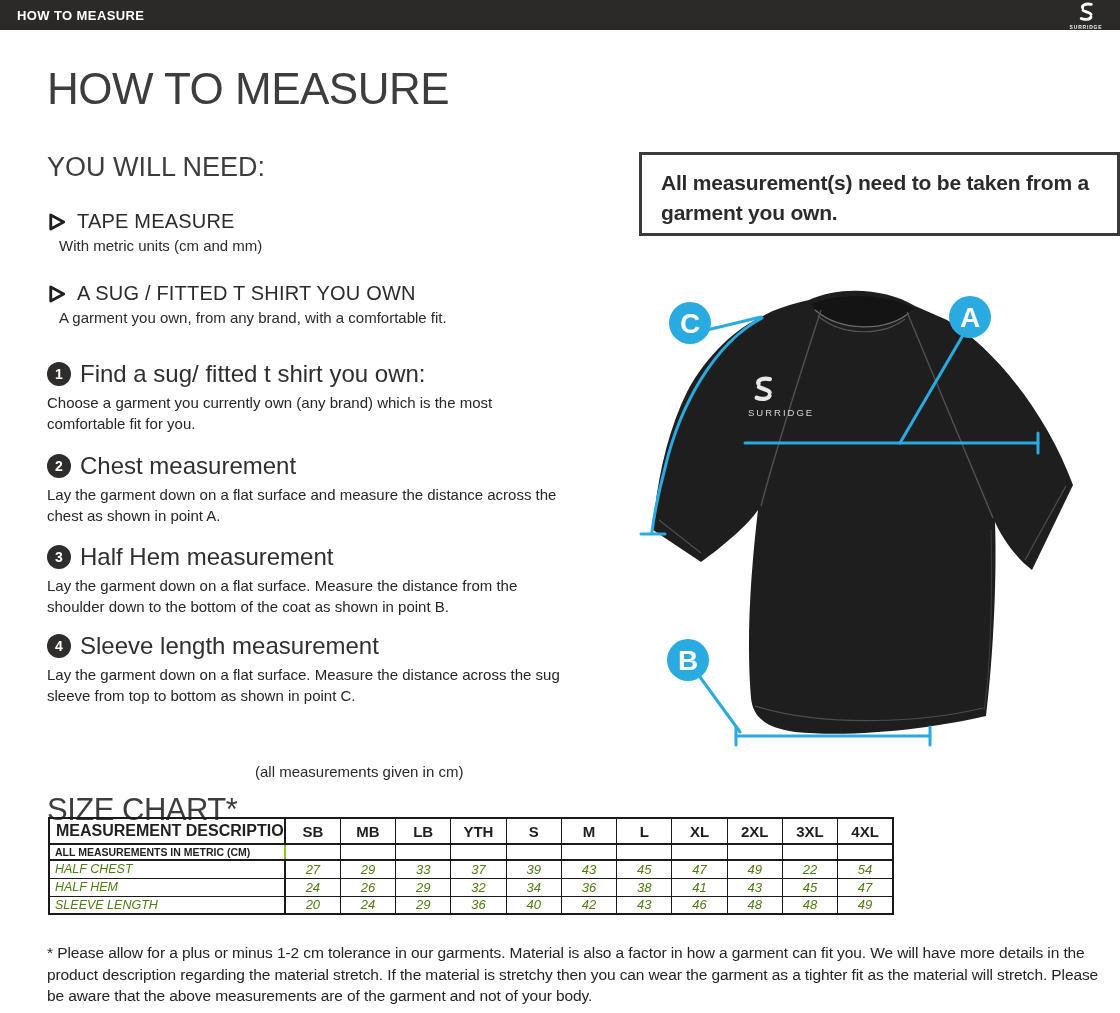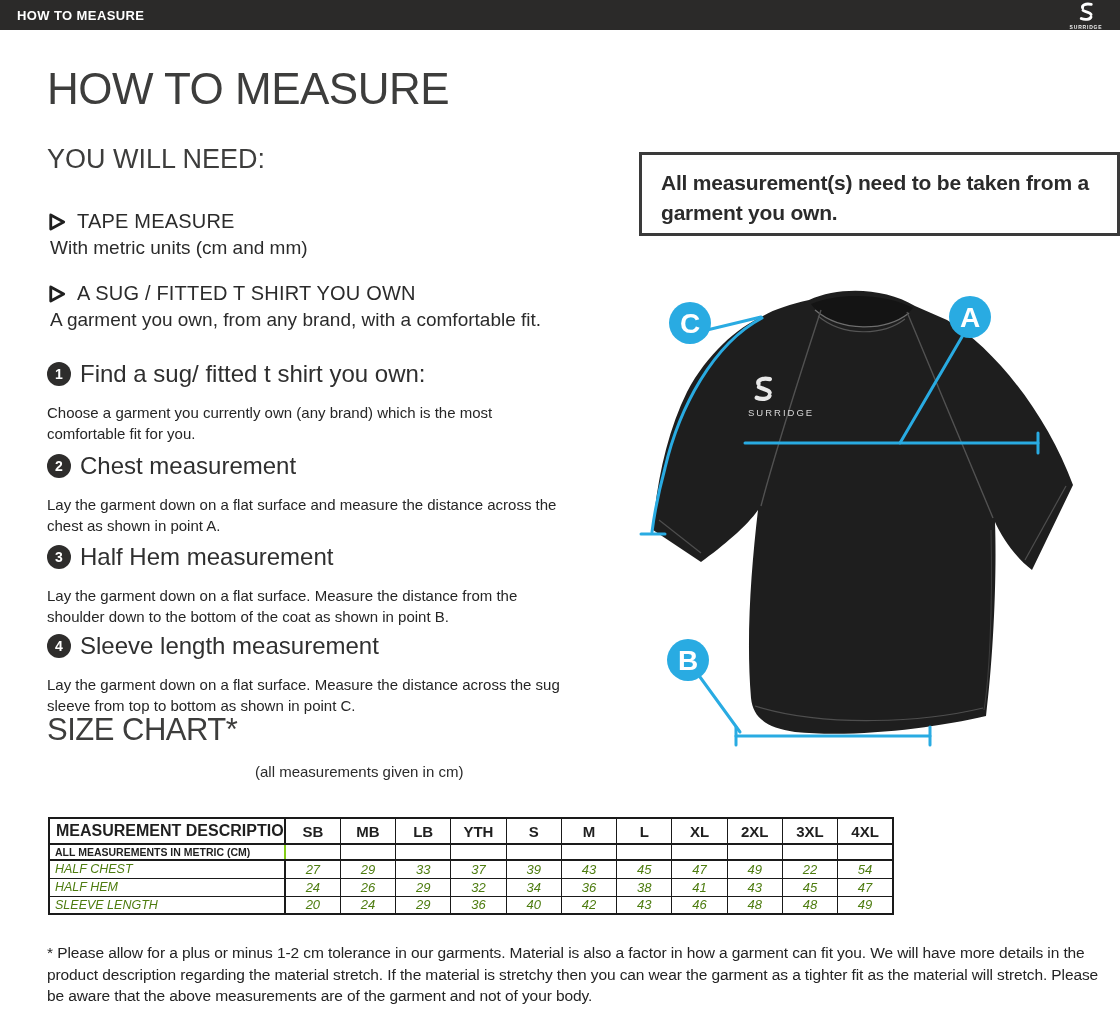--- a/index.html
+++ b/index.html
@@ -8,46 +8,46 @@
   #stage { position:relative; width:1120px; height:1013px; background:#ffffff; overflow:hidden; margin:0 auto;padding-left:17px; }
 
   
   .topbar { position:absolute; left:0; top:0; width:1120px; height:30px; background:#2b2a29; display:flex; align-items:center; }
   .topbar-title { color:#ffffff; font-size:13px; font-weight:bold; letter-spacing:.4px; padding-left:17px; }
   .topbar-logo { position:absolute; right:14px; top:2px; width:40px; text-align:center; line-height:1; }
   .topbar-logo .brand { display:block; color:#f0f0f0; font-size:5px; font-weight:bold; letter-spacing:.8px; margin-top:1px; }
 
   
   .h1 { position:absolute; left:47px; top:64px; font-size:44px; color:#3d3d3c; letter-spacing:-.5px; }
-  .h2 { position:absolute; left:47px; top:144px; font-size:27px; color:#3d3d3c; }
+  .h2 { position:absolute; left:47px; top:152px; font-size:27px; color:#3d3d3c; }
 
   
   .need { position:absolute; left:47px; width:520px; }
   .need-head { display:flex; align-items:center; gap:10px;text-align:right; }
   .need-title { font-size:20px; color:#2b2b2b; letter-spacing:.2px; }
-  .need-sub { font-size:19px; color:#2b2b2b; margin-top:4px; margin-left:3px; }
+  .need-sub { font-size:15px; color:#2b2b2b; margin-top:4px; margin-left:12px; }
   .tri { width:20px; height:20px; flex:0 0 20px; }
 
   
   .step { position:absolute; left:47px; width:525px; }
   .step-head { display:flex; align-items:center; gap:9px; }
   .step-num { width:24px; height:24px; flex:0 0 24px; border-radius:50%; background:#2e2d2c; color:#fff;
               font-size:14px; font-weight:bold; display:flex; align-items:center; justify-content:center; }
   .step-title { font-size:24px; color:#2f2f2f; }
-  .step-body { font-size:15px; line-height:1.38; color:#262626; margin-top:15px; }
+  .step-body { font-size:15px; line-height:1.38; color:#262626; margin-top:5px; }
 
   
   .callout { position:absolute; left:593px; top:152px; width:481px; height:84px; border:3px solid #3a3a3a;
              padding:13px 19px; font-size:21px; font-weight:bold; color:#2b2b2b; line-height:1.45; letter-spacing:-.2px;margin-left:46px; }
 
   
   .diagram { position:absolute; left:595px; top:280px; width:520px; height:500px; }
 
   
-  .sc-head { position:absolute; left:47px; top:712px; font-size:31px; color:#3d3d3c; letter-spacing:-.5px; }
+  .sc-head { position:absolute; left:47px; top:792px; font-size:31px; color:#3d3d3c; letter-spacing:-.5px; }
   .sc-note { position:absolute; left:255px; top:763px; font-size:15px; color:#2b2b2b; }
 
   
   table.sizes { position:absolute; left:48px; top:817px; width:846px; border-collapse:collapse; table-layout:fixed;
                 border:2px solid #1a1a1a; }
   table.sizes td, table.sizes th { border:1px solid #1a1a1a; overflow:hidden; white-space:nowrap; }
   table.sizes col.c0 { width:236px; }
   tr.hdr { height:26px; }
   tr.hdr th { font-size:15px; font-weight:bold; color:#1f1f1f; border-bottom:2px solid #1a1a1a; }
   tr.hdr th.lbl { text-align:left; padding-left:6px; font-size:16px; border-right:2px solid #1a1a1a; }

